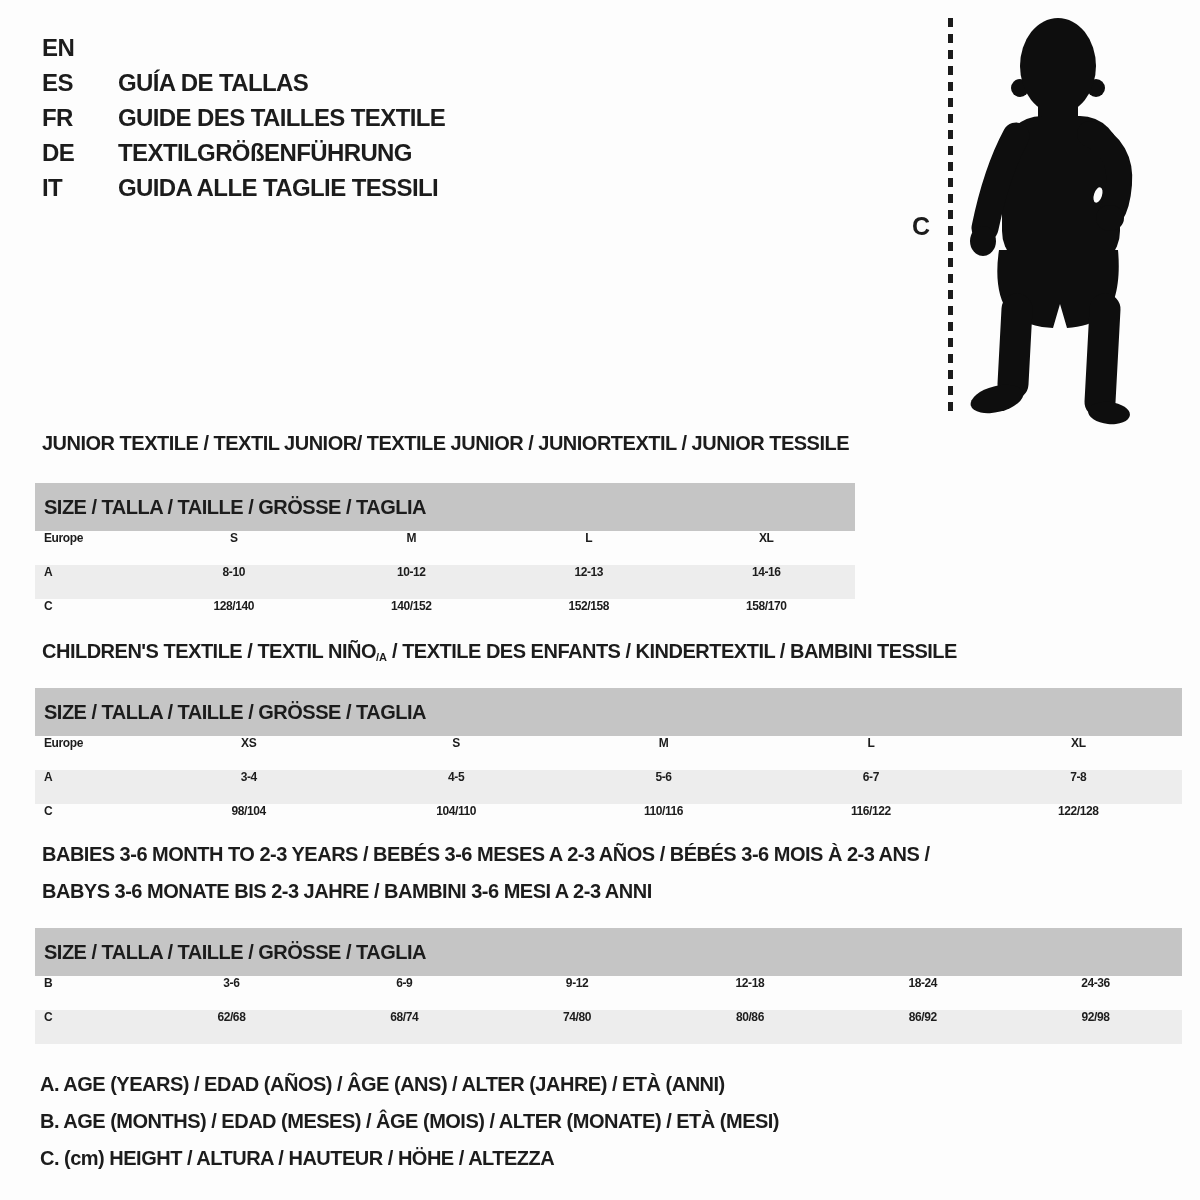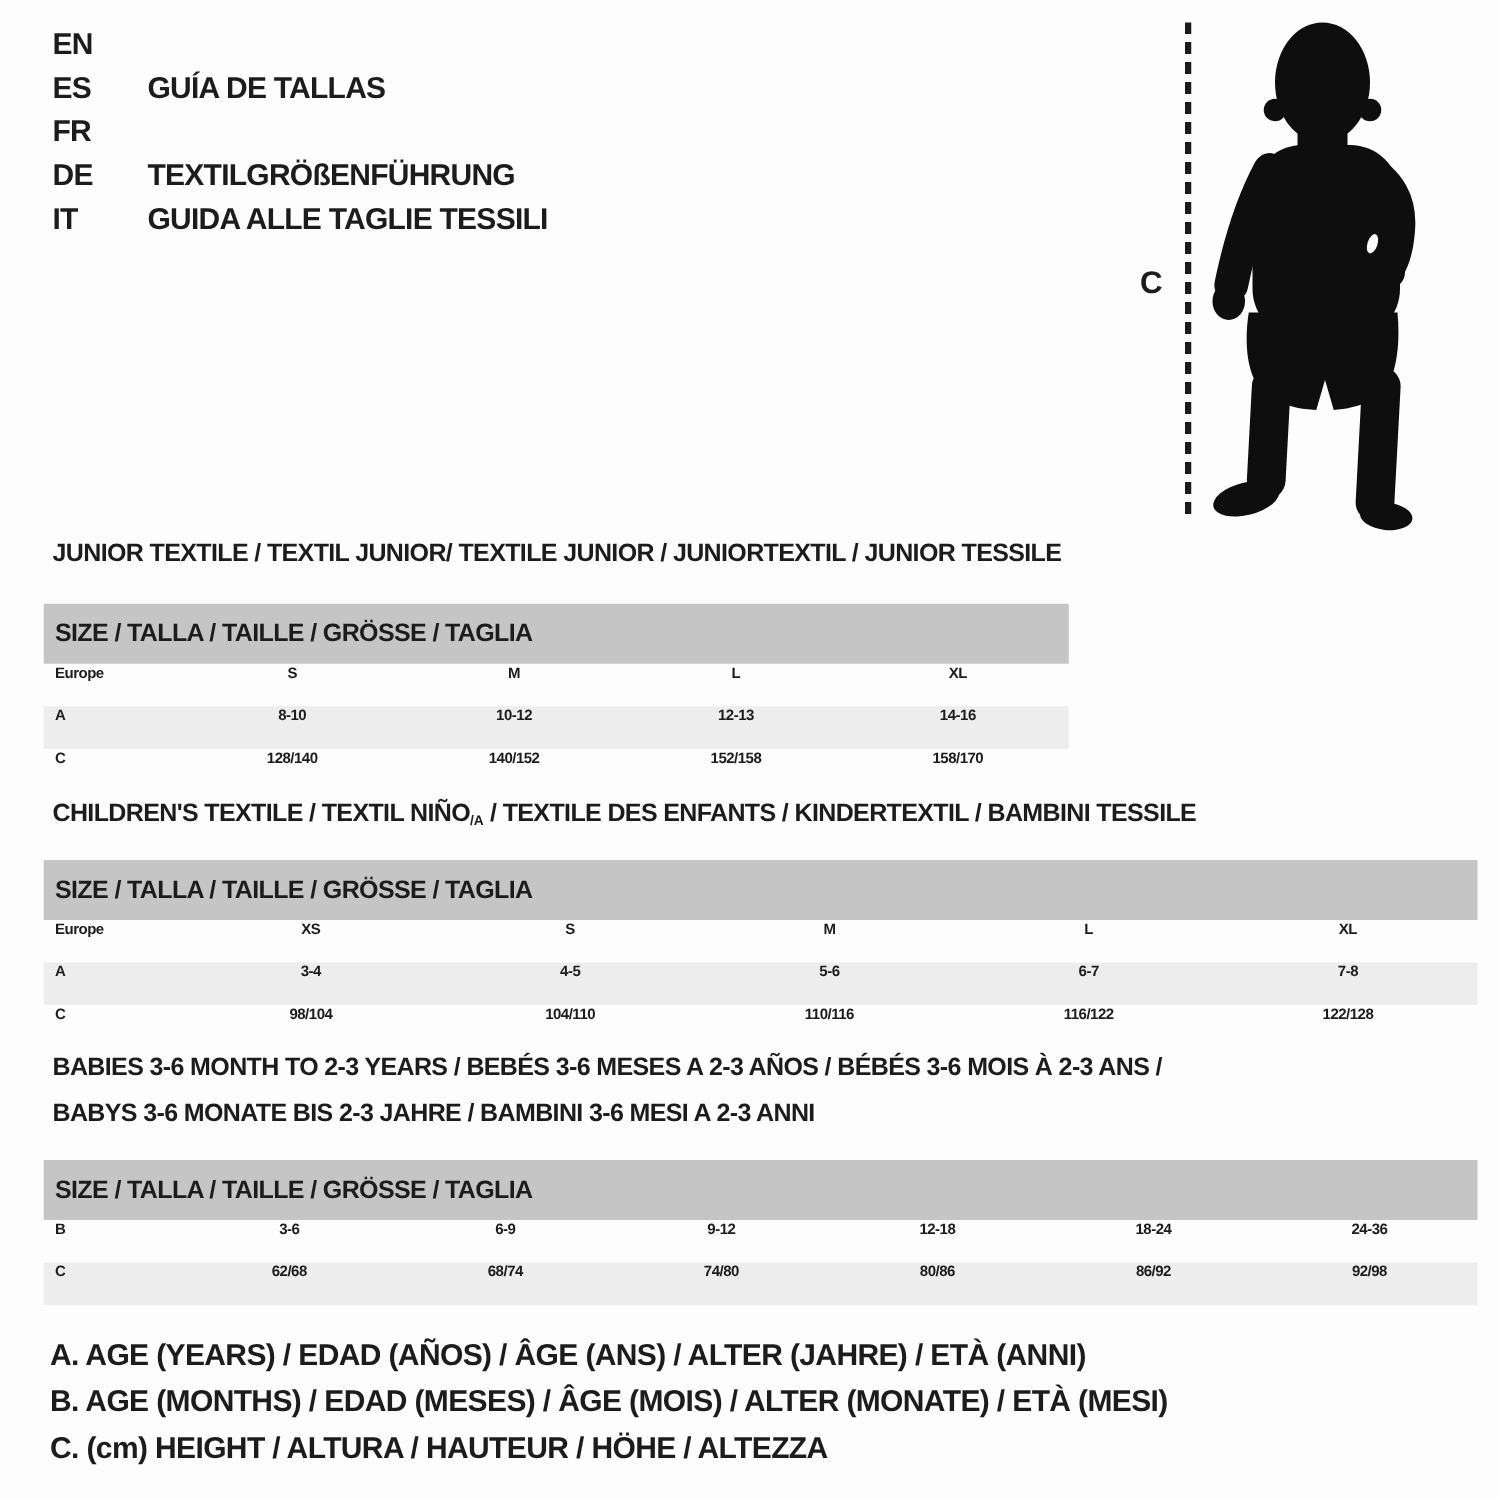--- a/index.html
+++ b/index.html
@@ -6,21 +6,21 @@
   body {
     width:1200px; height:1200px;
     background:#fdfdfd;
     font-family:"Liberation Sans", sans-serif;
     font-weight:700;
     color:#1c1c1c;
   }
   .page { position:relative; width:1200px; height:1200px; overflow:hidden; background:#fdfdfd; }
 
   
-  .lang-list { position:absolute; left:42px; top:18px; }
+  .lang-list { position:absolute; left:42px; top:30px; }
   .lang-row { display:flex; font-size:24px; line-height:35px; letter-spacing:-0.6px; white-space:nowrap; }
   .lang-code { width:76px; }
 
   
   .figure-line {
     position:absolute; left:948px; top:18px; width:5px; height:398px;
     background:repeating-linear-gradient(to bottom,#1b1b1b 0 9px, transparent 9px 16px);
   }
   .figure-label { position:absolute; left:912px; top:212px; font-size:25px; letter-spacing:-0.5px; }
   .baby-svg { position:absolute; left:968px; top:14px; }
@@ -46,37 +46,38 @@
     padding-left:9px; box-sizing:border-box;
     font-size:20px; letter-spacing:-0.5px;
   }
   .st-row { display:flex; height:34px; align-items:flex-start; font-size:12px; letter-spacing:-0.4px; }
   .st-row.shaded { background:#ededed; }
   .st-lbl { width:110px; padding-left:9px; box-sizing:border-box; }
   .st-cell { flex:1; text-align:center; }
 
   
   .legend { position:absolute; left:40px; top:1066px; }
-  .legend-line { font-size:24px; line-height:37px; letter-spacing:-0.5px; white-space:nowrap; }
+  .legend-line { font-size:20px; line-height:37px; letter-spacing:-0.5px; white-space:nowrap; }
 </style>
 </head>
 <body>
 
 <div class="page">
 
   <div class="lang-list">
       <div class="lang-row">
         <span class="lang-code">EN</span>
       </div>
       <div class="lang-row">
         <span class="lang-code">ES</span>
         <span class="lang-label">GUÍA DE TALLAS</span>
       </div>
       <div class="lang-row">
         <span class="lang-code">FR</span>
+        <span class="lang-label">GUIDE DES TAILLES TEXTILE</span>
       </div>
       <div class="lang-row">
         <span class="lang-code">DE</span>
         <span class="lang-label">TEXTILGRÖßENFÜHRUNG</span>
       </div>
       <div class="lang-row">
         <span class="lang-code">IT</span>
         <span class="lang-label">GUIDA ALLE TAGLIE TESSILI</span>
       </div>
     </div>

